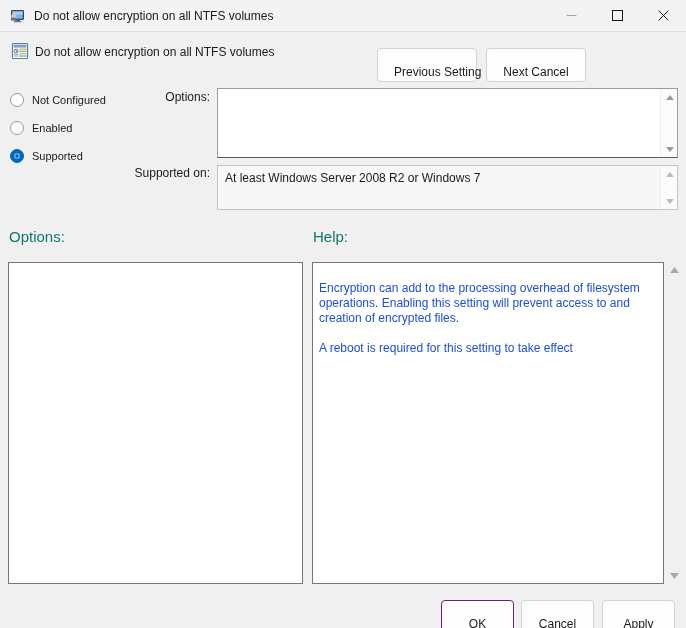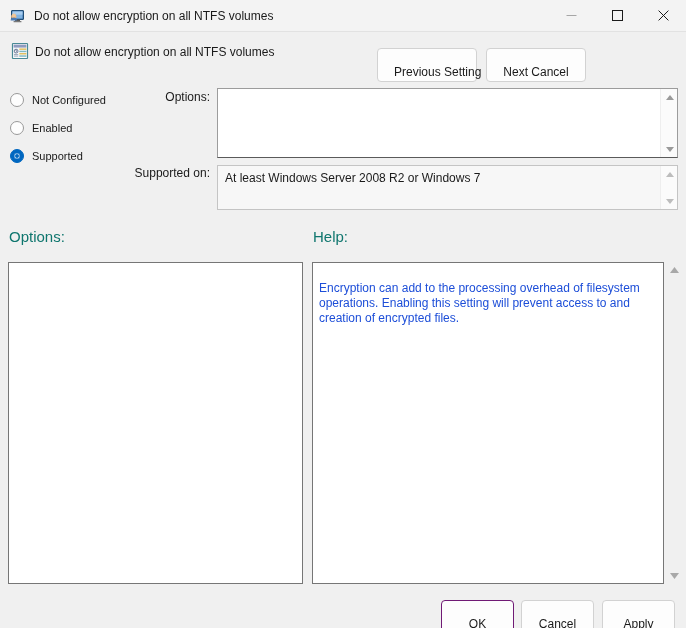--- a/index.html
+++ b/index.html
@@ -371,20 +371,21 @@
 <div class="section-label lbl-help">Help:</div>
 
 <div class="panel panel-options">
   <div class="help-text"></div>
 </div>
 
 <div class="panel panel-help">
   <div class="help-text">
     <p class="help-para">Encryption can add to the processing overhead of filesystem operations.  Enabling this setting will prevent access to and creation of encrypted files.</p>
     <div class="help-gap"></div>
+    <p class="help-para">A reboot is required for this setting to take effect</p>
   </div>
 </div>
 
 <div class="help-scroll">
   <div class="sb-arrow sb-up">
     <svg width="9" height="6" viewBox="0 0 9 6">
       <polygon points="4.5,0 9,6 0,6" fill="#a8a8a8"></polygon>
     </svg>
   </div>
   <div class="sb-arrow sb-down">

